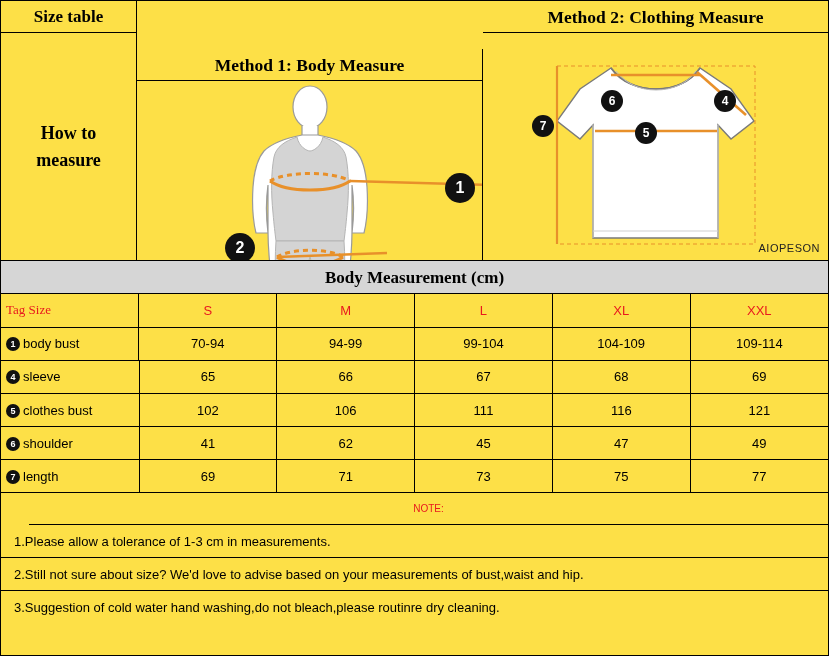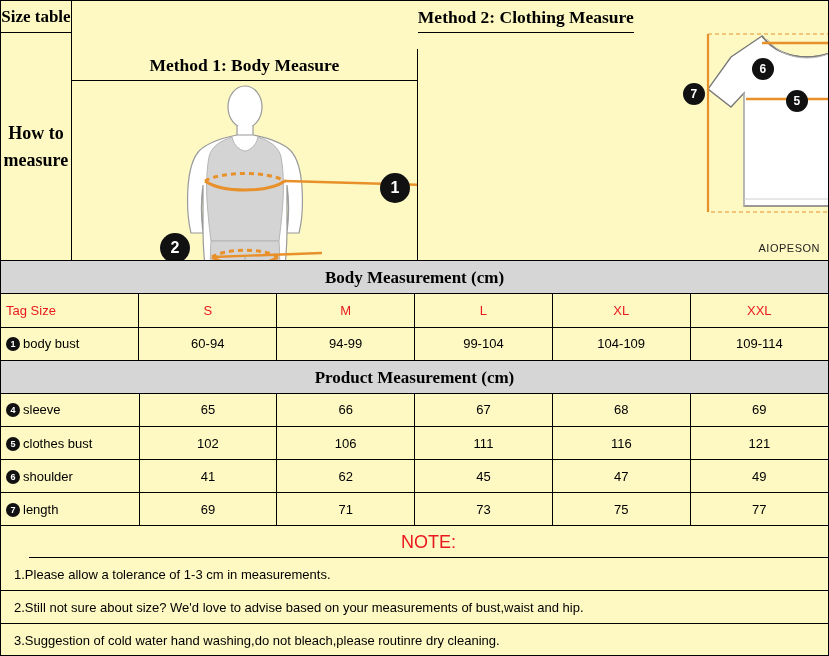--- a/index.html
+++ b/index.html
@@ -11,21 +11,21 @@
     font-family: "Liberation Sans", sans-serif;
     color: #000;
   }
   #page {
     position: relative;
     width: 829px;
     height: 656px;
     box-sizing: border-box;
     border: 1px solid #000;
     overflow: hidden;
-    background: #fef9c3;
+    background: #fde047;
   }
 
   
   .top-section {
     display: flex;
     width: 100%;
     height: 260px;
     box-sizing: border-box;
     border-bottom: 1px solid #000;
   }
@@ -41,20 +41,21 @@
     box-sizing: border-box;
     border-right: 1px solid #000;
     display: flex;
     flex-direction: column;
     margin-top: 48px;
   }
   .col-right {
     flex: 1;
     box-sizing: border-box;
     display: flex;
+    flex-direction: column;
   }
   .hdr {
     height: 32px;
     line-height: 32px;
     text-align: center;
     font-weight: bold;
     font-size: 17px;
     box-sizing: border-box;
     border-bottom: 1px solid #000;
     font-family: "Liberation Serif", serif;
@@ -148,20 +149,21 @@
     color: #e8191e;
     font-weight: bold;
     font-size: 13.5px;
   }
   .tagsize-label {
     color: #e8191e;
     font-weight: bold;
     font-size: 14px;
     text-align: left !important;
     padding-left: 5px !important;
+    font-family: Liberation Serif, serif;
   }
   .circ {
     display: inline-block;
     width: 14px;
     height: 14px;
     border-radius: 50%;
     background: #111;
     color: #fff;
     font-size: 9px;
     line-height: 14px;
@@ -170,21 +172,21 @@
     margin-right: 3px;
     font-weight: bold;
   }
 
   
   .note-title {
     height: 32px;
     line-height: 32px;
     text-align: center;
     color: #e8191e;
-    font-size: 18px;
+    font-size: 10px;
     box-sizing: border-box;
     border-bottom: 1px solid #000;
     margin-left: 28px;
   }
   .note-line {
     height: 33px;
     line-height: 33px;
     padding-left: 13px;
     font-size: 13px;
     box-sizing: border-box;
@@ -292,30 +294,29 @@
         <tr>
       <td class="tagsize-label">Tag Size</td>
       <td class="tagsize">S</td>
       <td class="tagsize">M</td>
       <td class="tagsize">L</td>
       <td class="tagsize">XL</td>
       <td class="tagsize">XXL</td>
     </tr>
     <tr>
       <td class="c-label"><span class="circ">1</span><span>body bust</span></td>
-      <td>60-94</td>
+      <td>70-94</td>
       <td>94-99</td>
       <td>99-104</td>
       <td>104-109</td>
       <td>109-114</td>
     </tr>
   </tbody>
     </table>
 
-  <div class="band">Product Measurement (cm)</div>
   <table class="meas">
     <tbody>
         <tr>
       <td class="c-label"><span class="circ">4</span><span>sleeve</span></td>
       <td>65</td>
       <td>66</td>
       <td>67</td>
       <td>68</td>
       <td>69</td>
     </tr>

